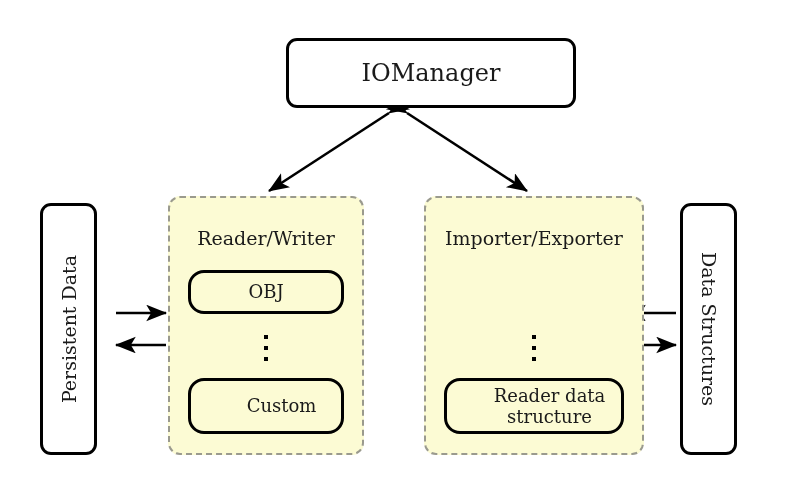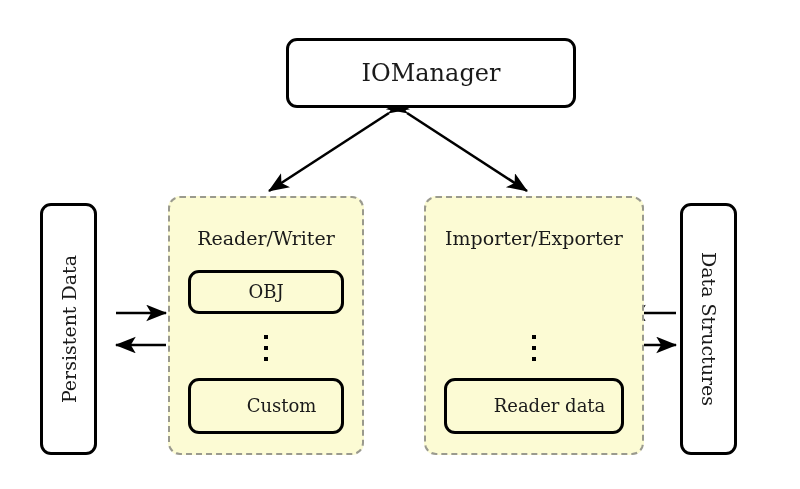--- a/index.html
+++ b/index.html
@@ -105,21 +105,21 @@
     color: #1a1a1a;
     margin-top: 12px;
   }
 
   .item {
     position: absolute;
     left: 18px;
     right: 18px;
     box-sizing: border-box;
     border: 3px solid #000000;
-    border-radius: 11px;
+    border-radius: 16px;
     background: #fcfbd4;
     display: flex;
     align-items: center;
     justify-content: center;
     text-align: center;
     font-size: 18px;
     line-height: 1.18;
     color: #1a1a1a;
   }
   .item-top { top: 72px; height: 44px; }
@@ -207,17 +207,18 @@
 
     <div class="vdots">
       <i></i>
         <i></i>
         <i></i>
     </div>
 
     <div class="item item-bottom">
       <span>
         <span>Reader data</span><br>
+        <span>structure</span>
       </span>
     </div>
   </div>
 
 </div>
 
 </body></html>

